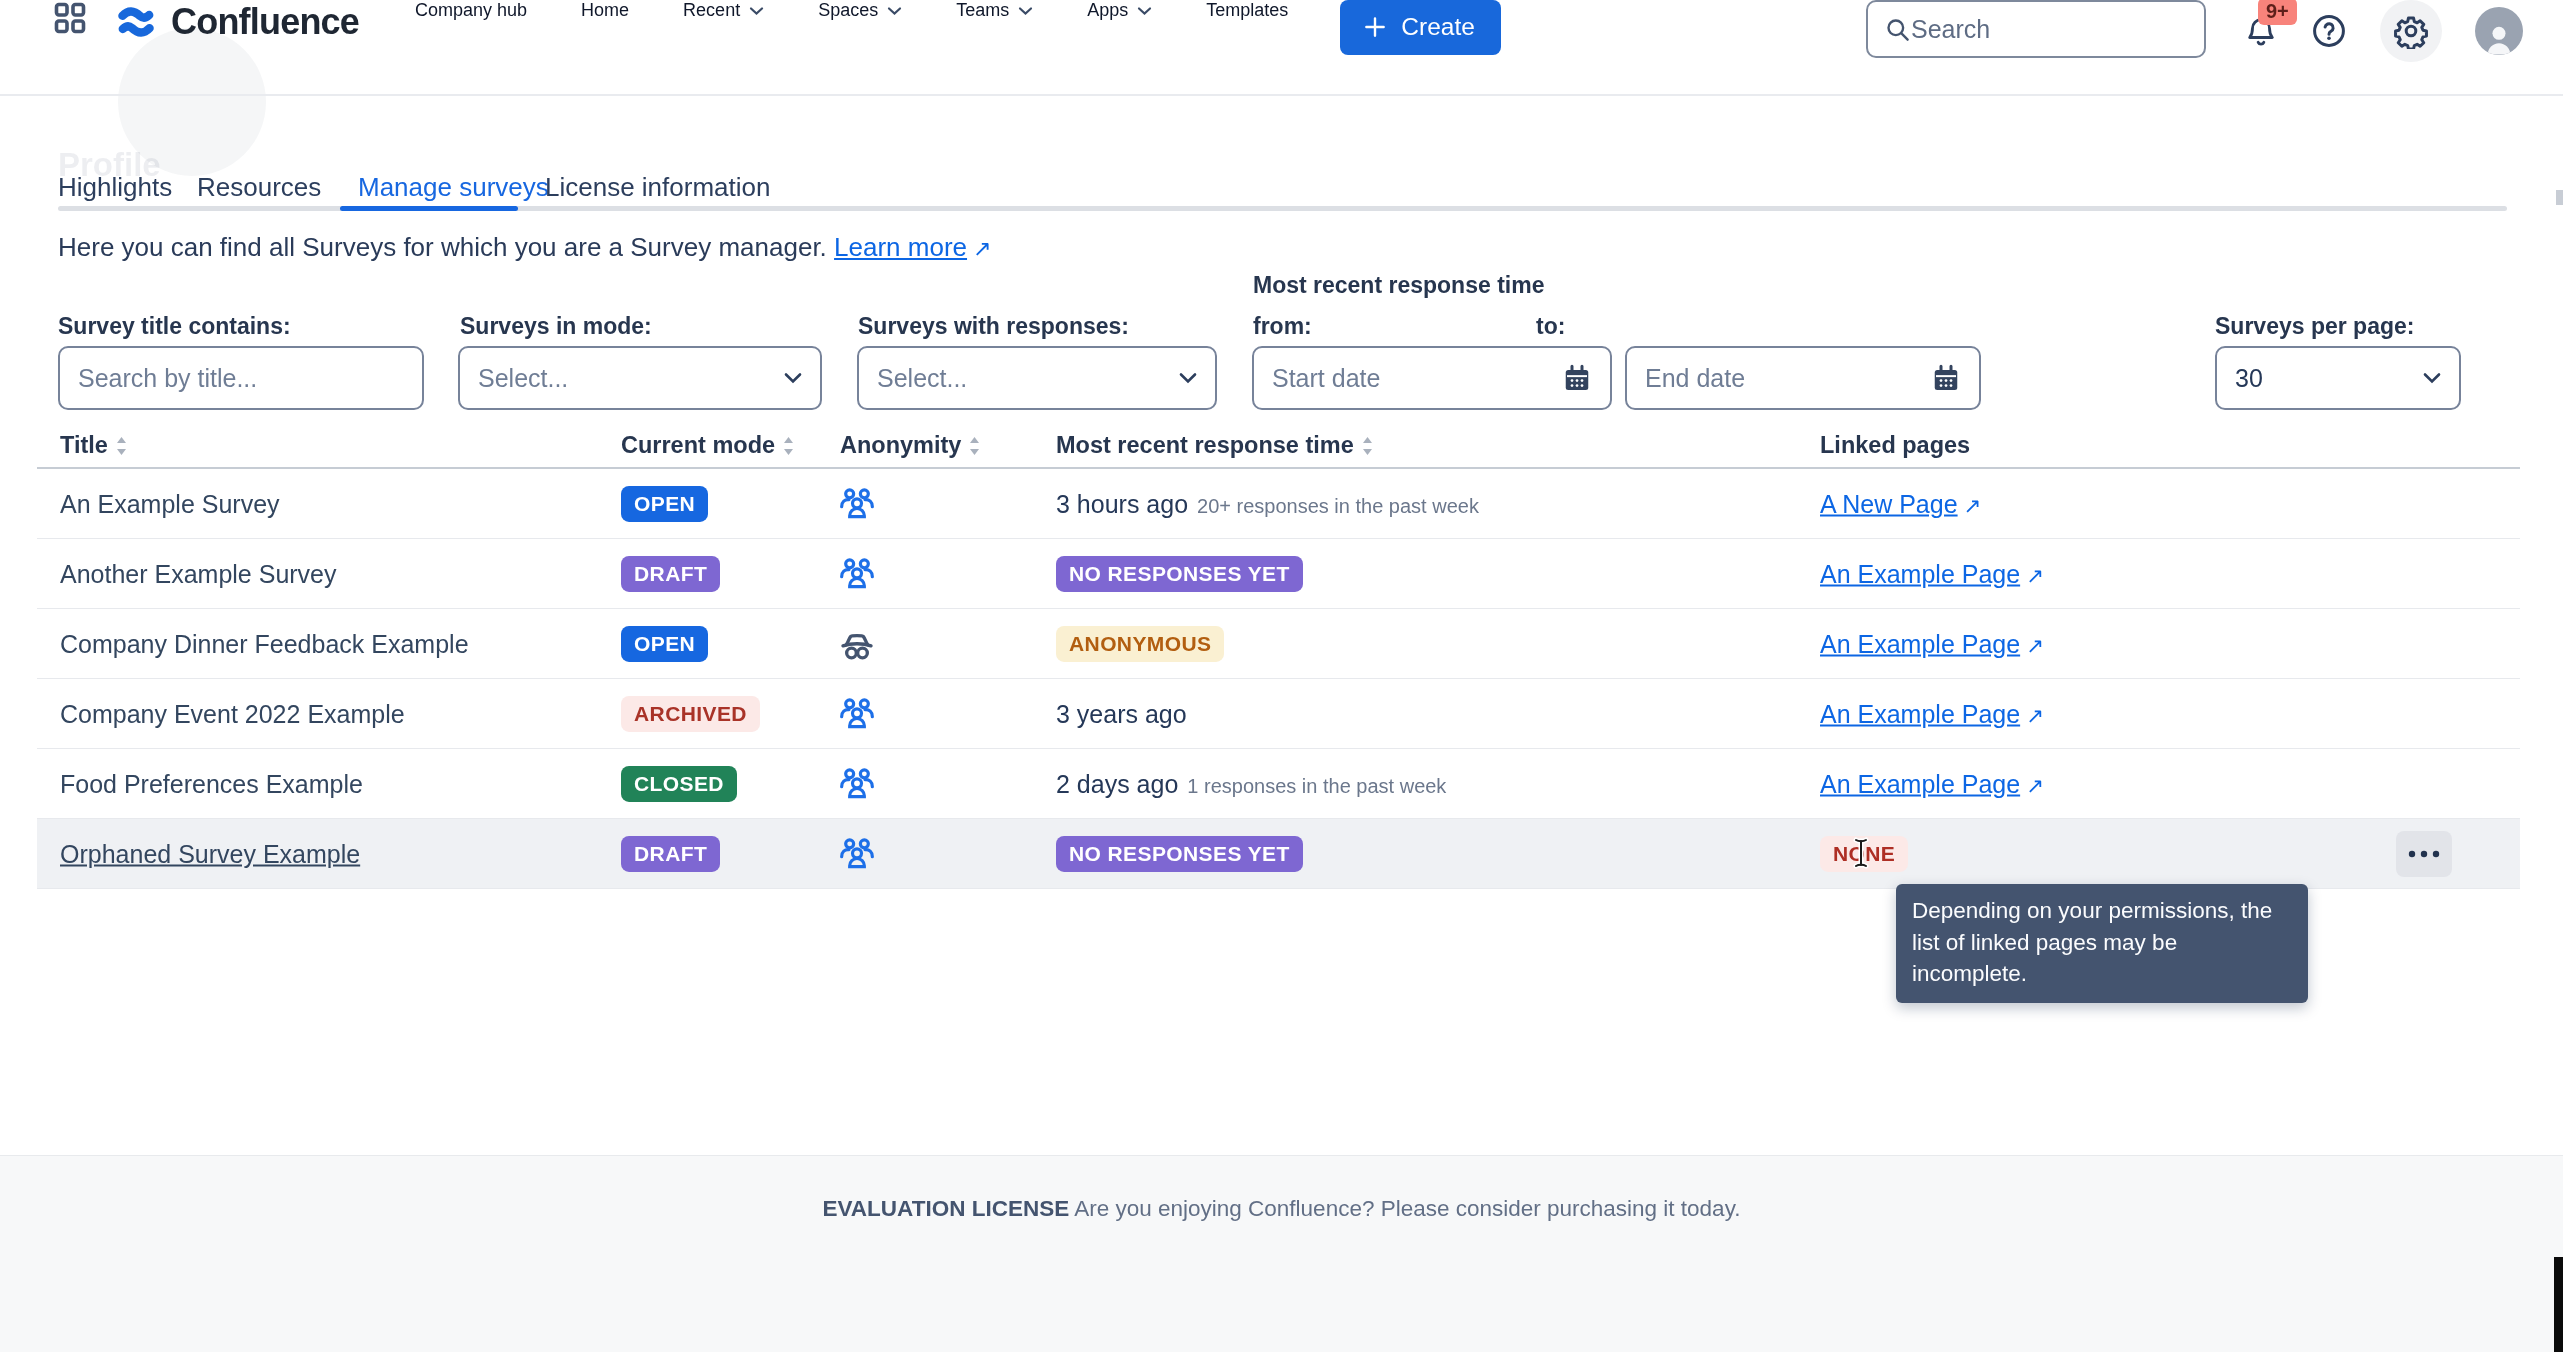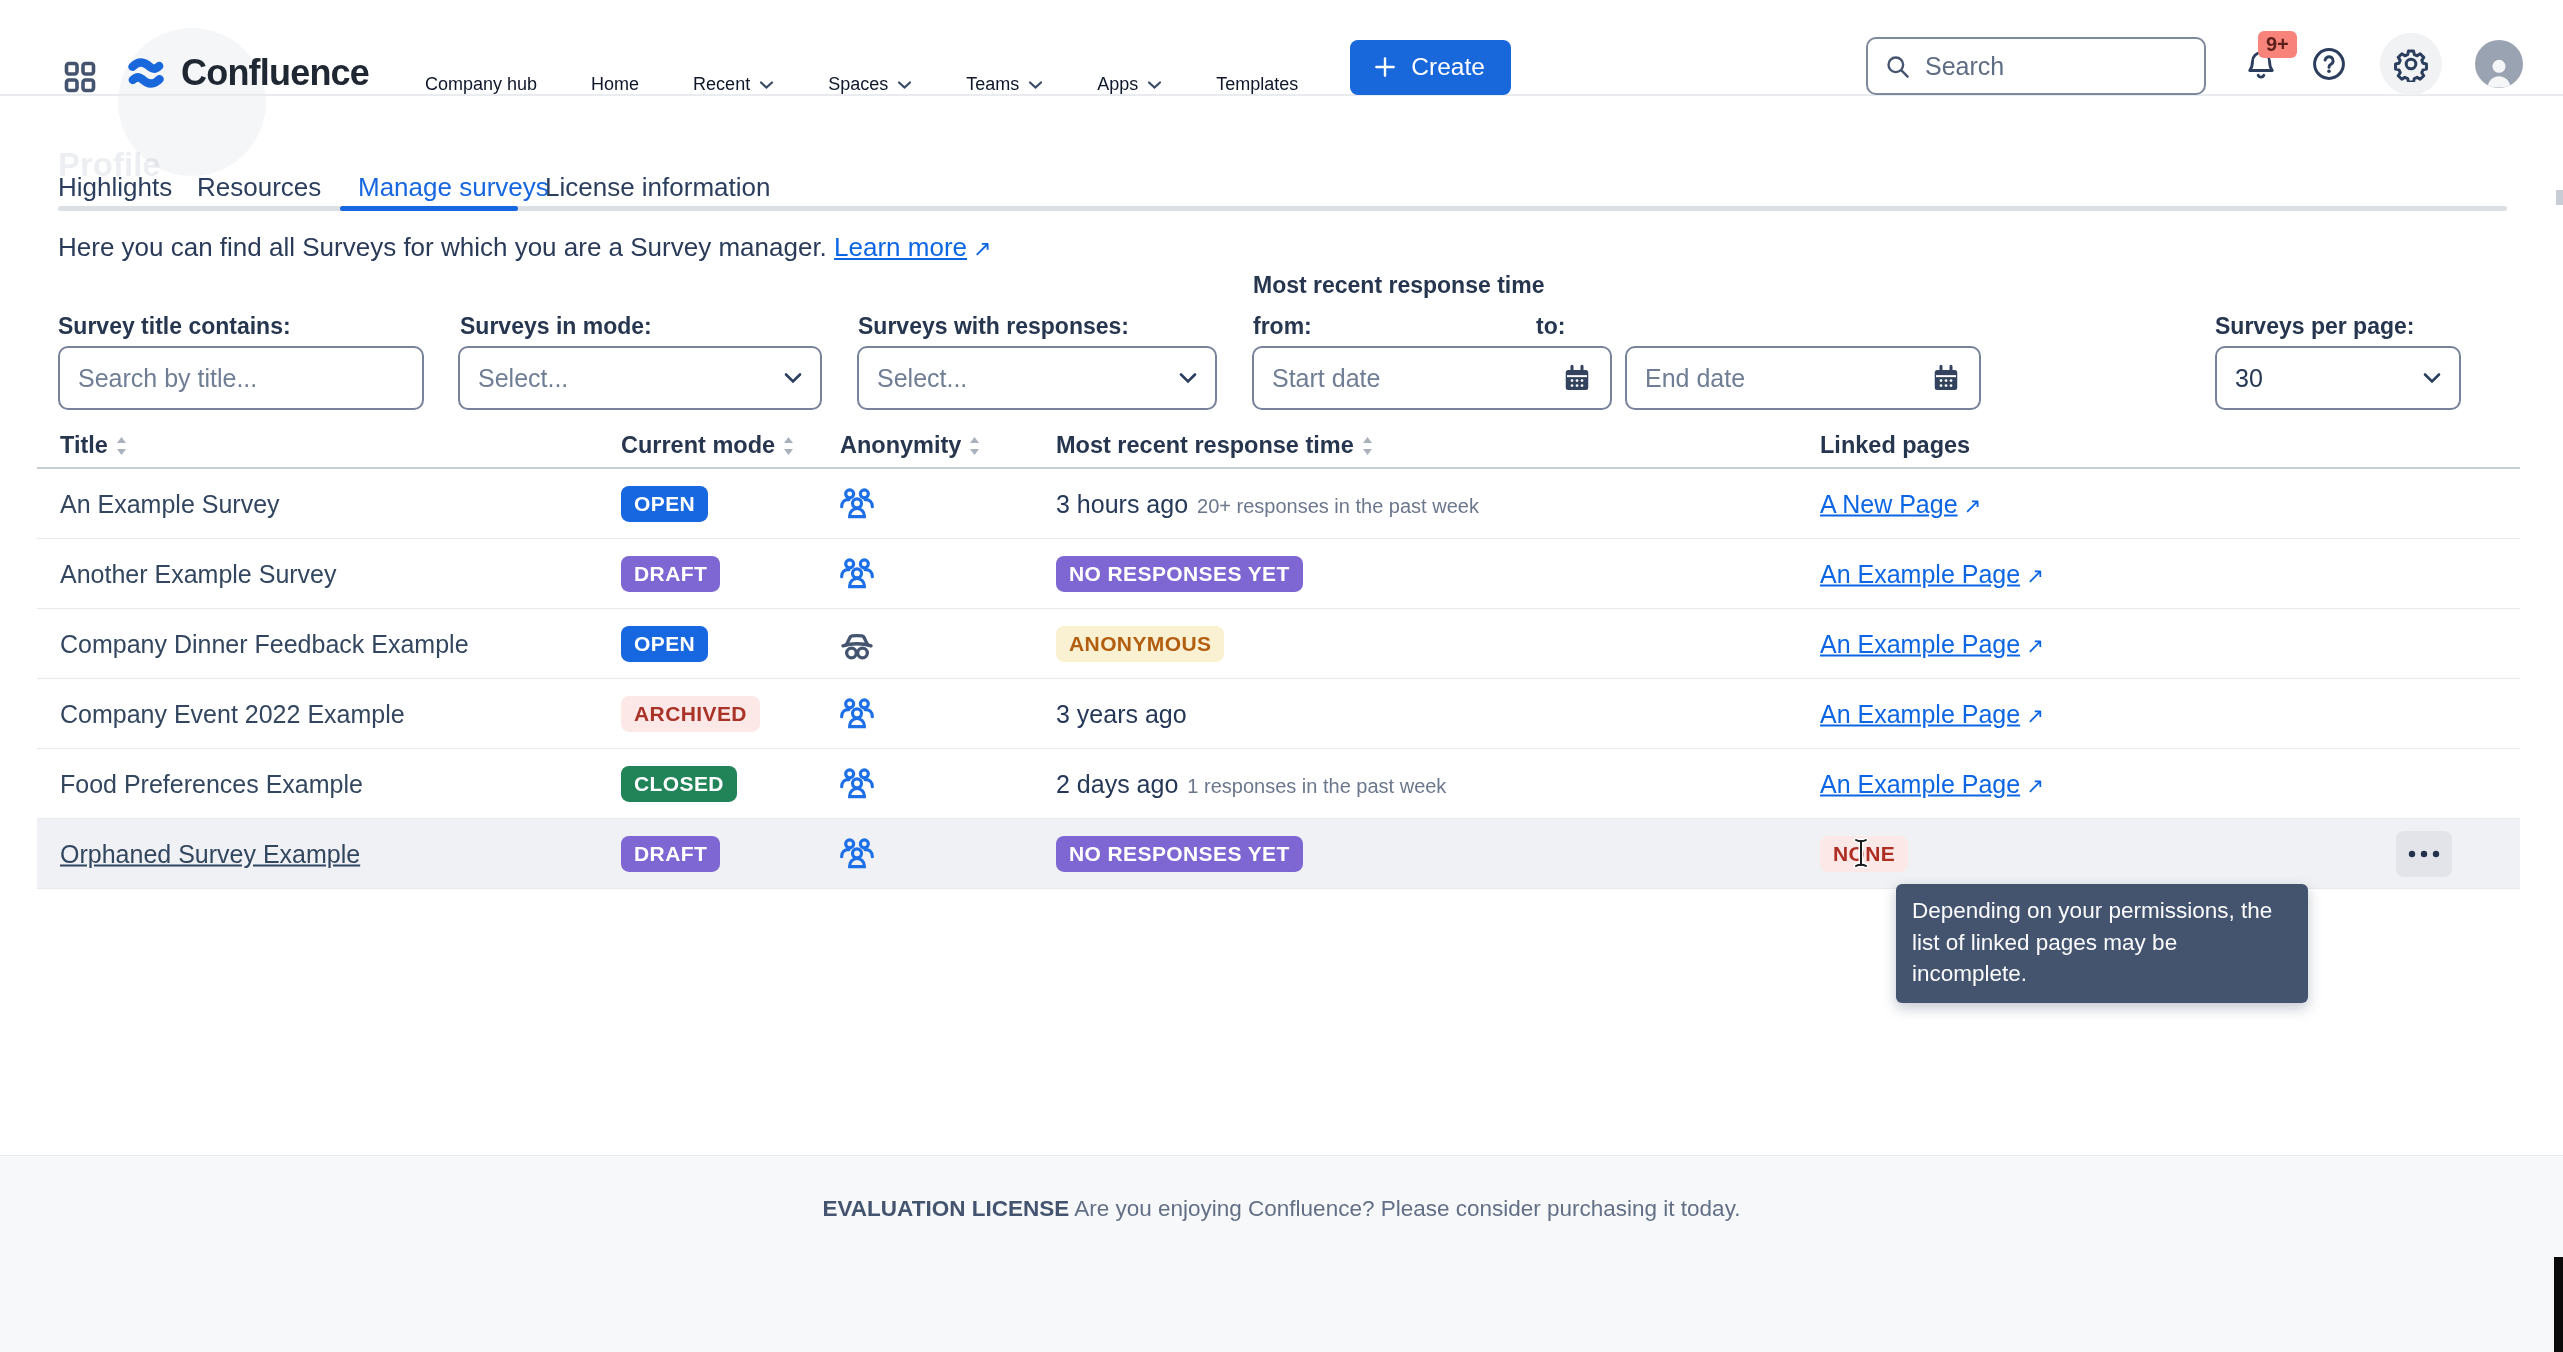--- a/index.html
+++ b/index.html
@@ -9,33 +9,33 @@
     background:#ffffff; font-family:"Liberation Sans", sans-serif; color:#253858;
   }
 
   
   .ghost-circle { position:absolute; left:118px; top:28px; width:148px; height:148px;
     border-radius:50%; background:rgba(23,43,77,0.045); z-index:0; }
   .ghost-profile { position:absolute; left:58px; top:146px; font-size:33px; font-weight:700;
     color:rgba(23,43,77,0.08); z-index:0; }
 
   
-  .topnav { position:absolute; left:16px; top:0; right:0; height:95px; display:flex;
-    align-items:flex-end; padding:0 40px 0 46px; z-index:2; }
+  .topnav { position:absolute; left:6px; top:0; right:0; height:95px; display:flex;
+    align-items:flex-start; padding:0 40px 0 46px; z-index:2; }
   .topnav-divider { position:absolute; left:0; right:0; top:94px; height:2px; background:#E9EBEF; }
   .appswitcher { width:36px; height:36px; display:flex; cursor:pointer; }
   .logo { display:flex; align-items:center; gap:13px; margin-left:26px; cursor:pointer; }
   .logo-word { font-size:36px; font-weight:700; color:#1F2733; letter-spacing:-0.8px; }
   .nav-items { display:flex; align-items:center; gap:46px; margin-left:48px; }
   .nav-item { display:flex; align-items:center; gap:9px; font-size:18px; color:#0f172a; cursor:pointer; white-space:nowrap;margin-left:8px; }
   .create-btn { display:flex; align-items:center; gap:13px; margin-left:52px;
     background:#1868DB; color:#fff; border:none; border-radius:8px;
     padding:13px 26px 14px 22px; font-size:24.5px; font-family:inherit; cursor:pointer; }
   .flex-spacer { flex:1; }
-  .search-box { display:flex; align-items:center; gap:14px; width:340px; height:58px;
+  .search-box { display:flex; align-items:center; width:340px; height:58px;
     border:2px solid #7E899C; border-radius:10px; padding:0 16px; background:#fff; }
   .search-placeholder { font-size:25px; color:#5E6C84; }
   .icon-btns { display:flex; align-items:center; gap:33px; margin-left:38px; }
   .bell-wrap { position:relative; cursor:pointer; }
   .notif-badge { position:absolute; top:-16px; left:14px; background:#F8837B; color:#5D1F1A;
     font-size:20px; font-weight:700; padding:2px 8px 3px; border-radius:6px; line-height:1.1; }
   .help-btn, .bell-wrap { display:flex; }
   .gear-wrap { width:62px; height:62px; border-radius:50%; background:#F1F2F4;
     display:flex; align-items:center; justify-content:center; cursor:pointer; }
   .avatar { width:48px; height:48px; border-radius:50%; background:#9AA3B1;

